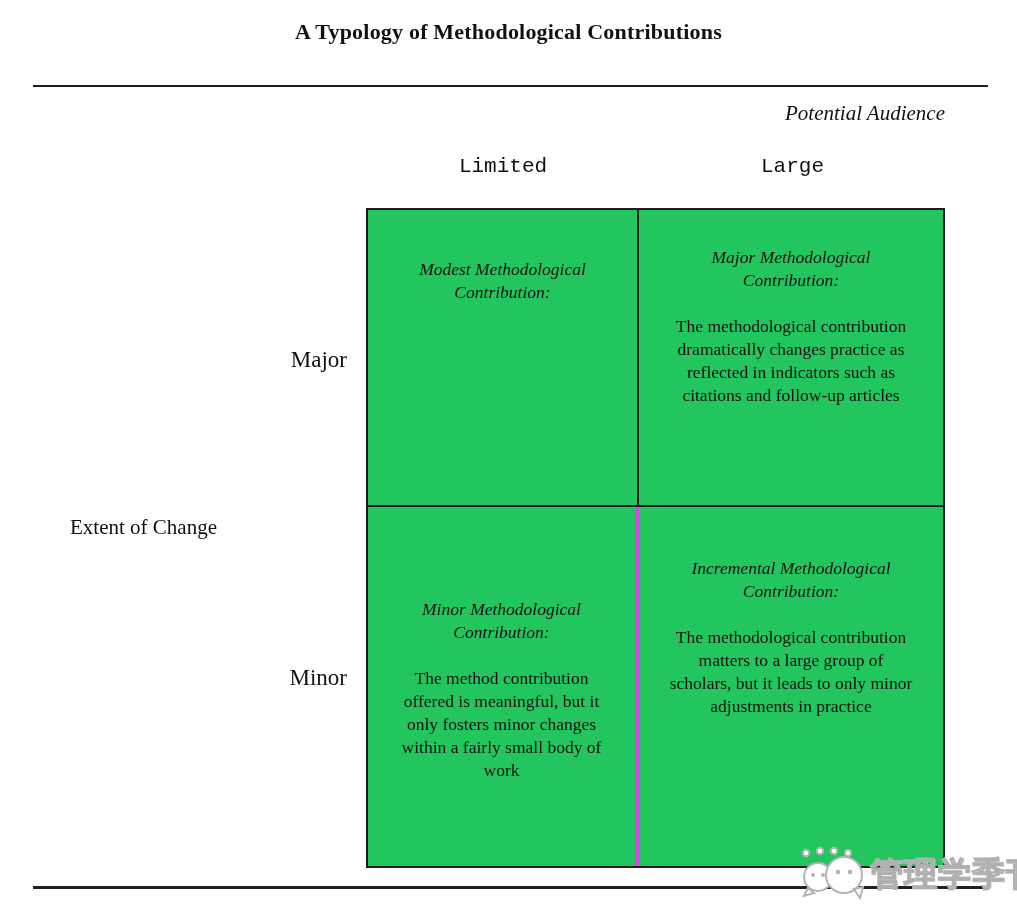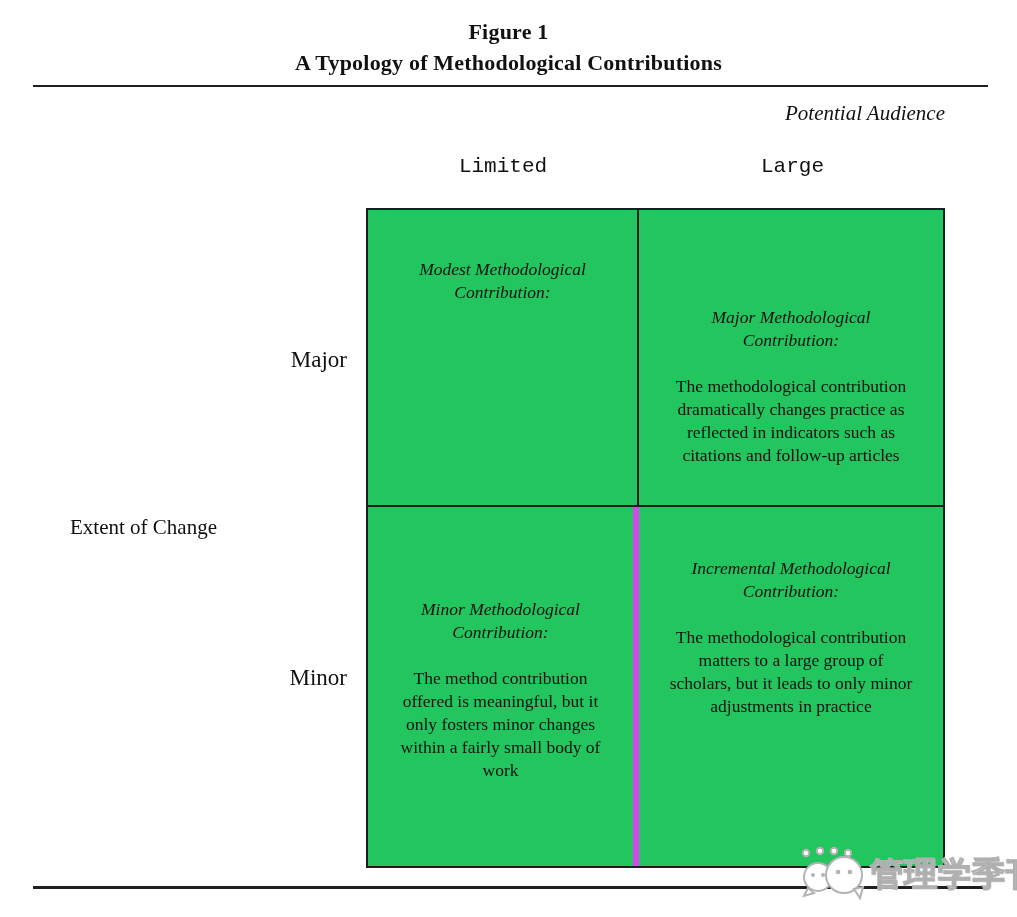--- a/index.html
+++ b/index.html
@@ -77,22 +77,22 @@
   .cell {
     box-sizing: border-box;
     display: flex;
     flex-direction: column;
     align-items: center;
     text-align: center;
     font-size: 17.5px;
     line-height: 23px;
   }
   .cell.tl { border-right: 2px solid #1d1d1d; border-bottom: 2px solid #1d1d1d; padding-top: 48px; }
-  .cell.tr { border-bottom: 2px solid #1d1d1d; padding-top: 48px; margin-top: 48px; }
-  .cell.bl { border-right: 6px solid #d946ef; padding-top: 91px; }
+  .cell.tr { border-bottom: 2px solid #1d1d1d; padding-top: 36px; }
+  .cell.bl { border-right: 4px solid #d946ef; padding-top: 91px; }
   .cell.br { padding-top: 50px; }
   .q-heading {
     font-style: italic;
     white-space: pre-line;
     max-width: 250px;
   }
   .q-body {
     margin-top: 23px;
     white-space: pre-line;
     max-width: 290px;
@@ -116,21 +116,20 @@
     margin-left: -10px;
     white-space: nowrap;
   }
 </style>
 </head>
 <body>
 
 <div class="page">
 
   <div class="title-block">
-    <div>Figure 1</div>
     <div>A Typology of Methodological Contributions</div>
   </div>
 
   <div class="rule top"></div>
 
   <div class="col-axis">Potential Audience</div>
   <div class="col-label limited">Limited</div>
   <div class="col-label large">Large</div>
 
   <div class="row-axis">Extent of Change</div>

